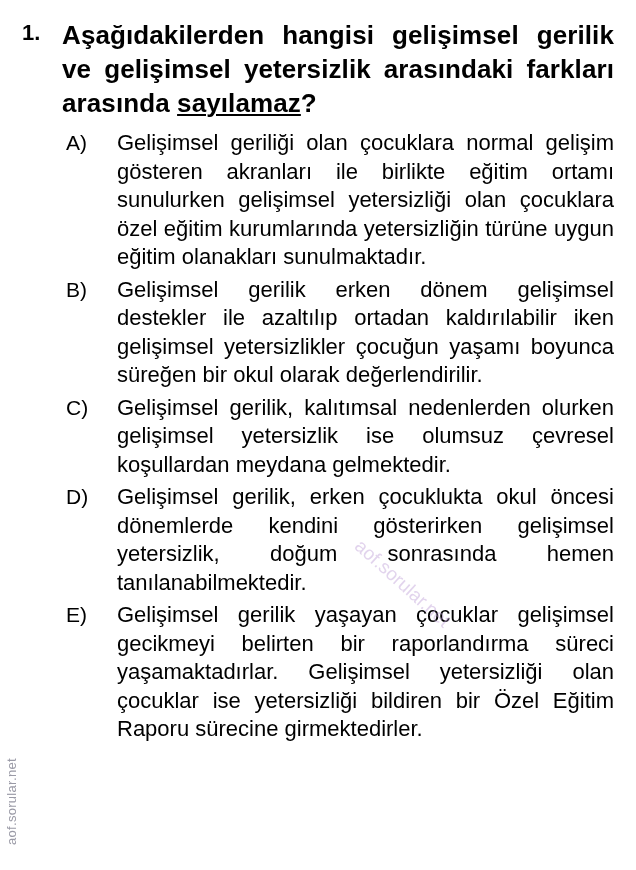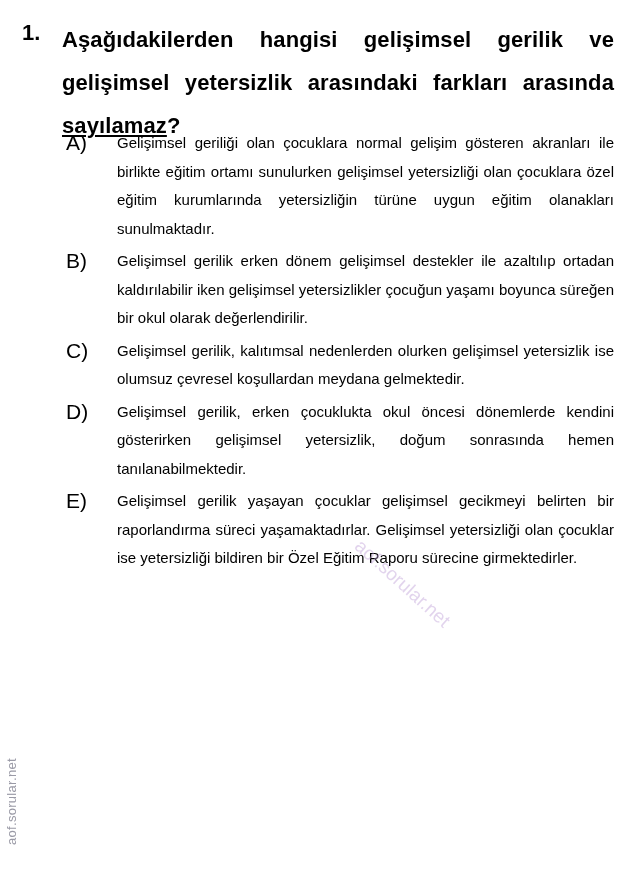--- a/index.html
+++ b/index.html
@@ -1,26 +1,26 @@
 <!DOCTYPE html>
 <html><head>
 <meta charset="utf-8">
 <style>
   html, body { margin: 0; padding: 0; background: #ffffff; }
   body { width: 636px; height: 870px; position: relative; overflow: hidden;
          font-family: "Liberation Sans", sans-serif; color: #000; }
   .question { position: absolute; left: 22px; top: 18px; width: 592px; }
   .q-num { position: absolute; left: 0; top: 0; font-weight: bold; font-size: 22px; line-height: 29px; }
-  .q-text { margin-left: 40px; font-weight: bold; font-size: 22px; line-height: 43px;
+  .q-text { margin-left: 40px; font-weight: bold; font-size: 26px; line-height: 34px;
             text-align: justify; text-align-last: left; letter-spacing: 0.1px; }
   .q-text u { text-decoration: underline; text-underline-offset: 2px; text-decoration-thickness: 2px; }
   .options { position: absolute; left: 66px; top: 129px; width: 548px; }
   .option { position: relative; margin-bottom: 4px; }
   .opt-letter { position: absolute; left: 0; top: 0; font-size: 21px; line-height: 28.5px; }
-  .opt-text { margin-left: 51px; font-size: 15px; line-height: 28.5px; text-align: justify;
+  .opt-text { margin-left: 51px; font-size: 22px; line-height: 28.5px; text-align: justify;
               text-align-last: left; }
   .opt-b { margin-top: 3px; }
   .opt-c { margin-top: 0px; }
   .opt-d { margin-top: 0px; }
   .opt-e { margin-top: 4px; }
   .wm-side { position: absolute; left: 4px; top: 845px; transform-origin: 0 0; transform: rotate(-90deg);
              font-size: 13px; color: #9a9aa6; white-space: nowrap; letter-spacing: 0.3px; }
   .wm-diag { position: absolute; left: 365px; top: 535px; transform-origin: 0 0; transform: rotate(42deg);
              font-size: 19px; color: rgba(190,160,215,0.45); white-space: nowrap; }
 </style>

